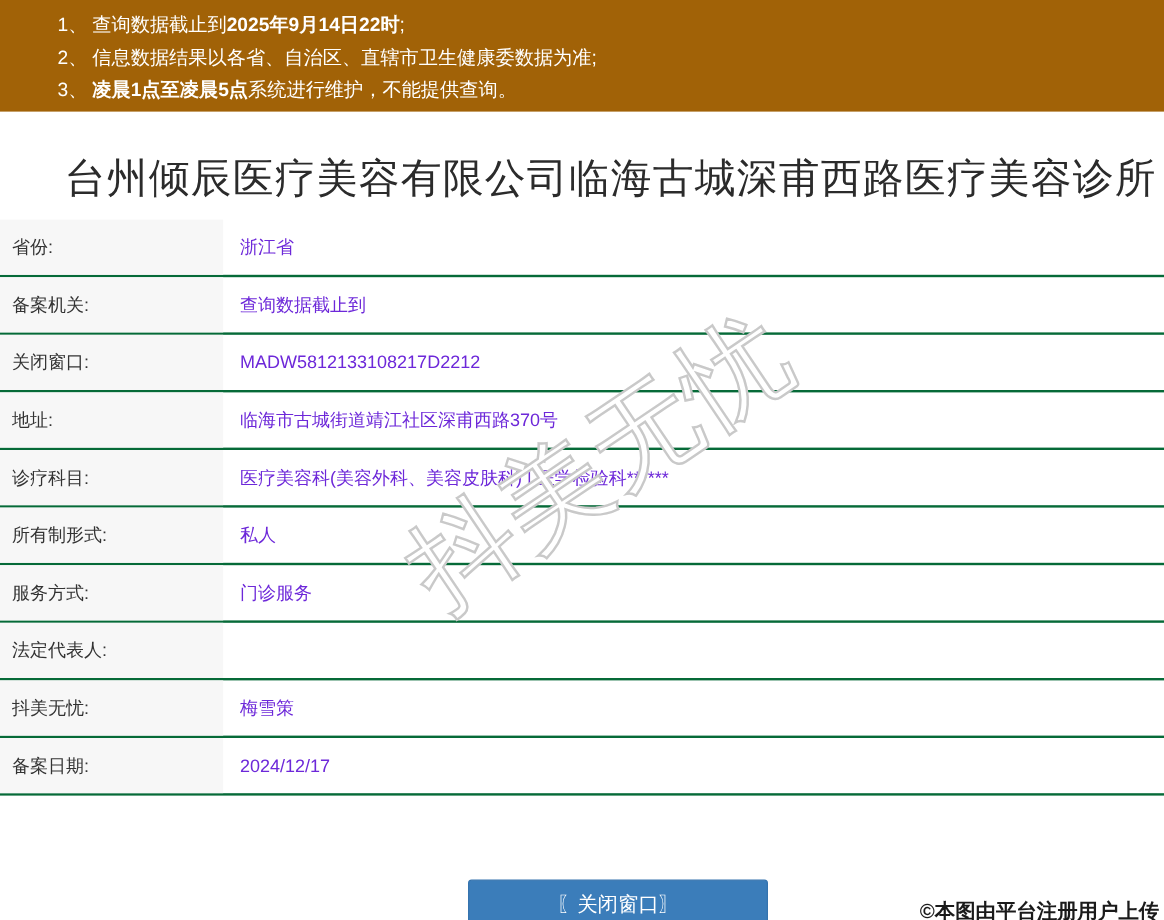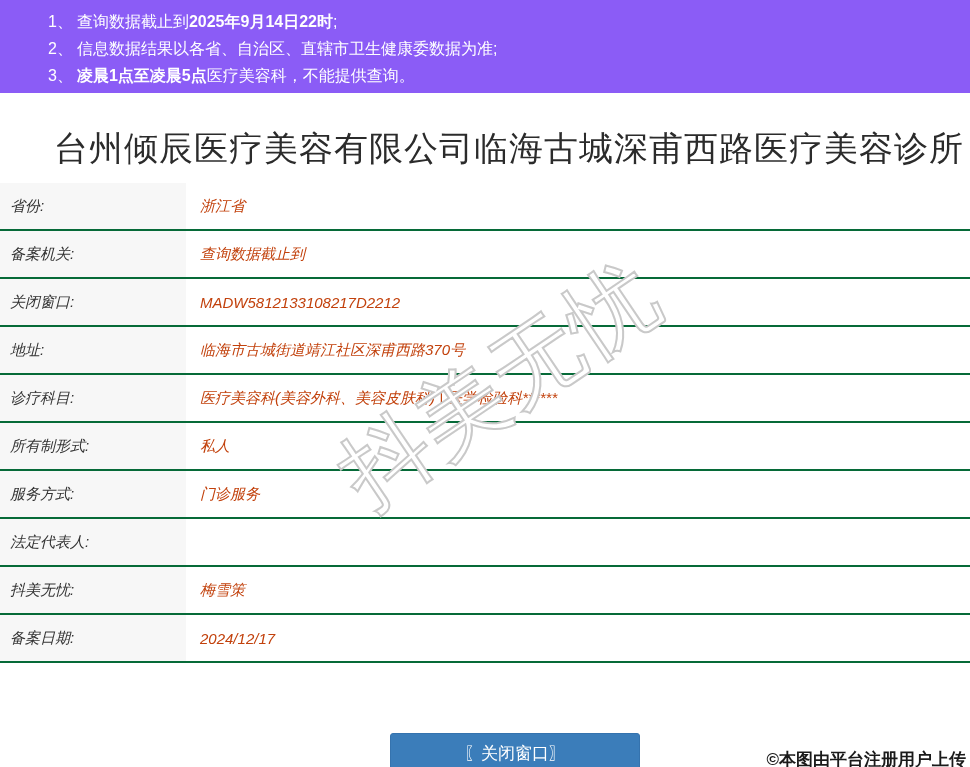--- a/index.html
+++ b/index.html
@@ -6,21 +6,21 @@
   html, body {
     width: 970px; height: 767px;
     background: #ffffff;
     overflow: hidden;
     font-family: "Liberation Sans", "DejaVu Sans", sans-serif;
     position: relative;
   }
   
   .notice-bar {
     width: 970px; height: 93px;
-    background: #8b5cf6;
+    background: #a16207;
     color: #ffffff;
     padding: 8px 10px 0 48px;
   }
   .notice-line {
     font-size: 16px;
     line-height: 27px;
     white-space: nowrap;
   }
   .notice-line .num { margin-right: 4px; }
   .notice-line .bold { font-weight: 700; }
@@ -33,40 +33,39 @@
     color: #2b2b2b;
     letter-spacing: 1px;
     white-space: nowrap;
     margin-left: 48px;
   }
   
   .info-table {
     position: absolute;
     left: 0; top: 183px;
     width: 970px;
-    font-style: italic;
   }
   .info-row {
     display: flex;
     height: 48px;
     border-bottom: 2px solid #066a38;
     align-items: stretch;
   }
   .info-row .cell-label {
     width: 186px;
     background: #f7f7f7;
     padding-left: 10px;
     display: flex; align-items: center;
     font-size: 15px; color: #333333;
   }
   .info-row .cell-value {
     flex: 1;
     padding-left: 14px;
     display: flex; align-items: center;
-    font-size: 15px; color: #c2410c;
+    font-size: 15px; color: #6d28d9;
   }
   
   .close-btn {
     position: absolute;
     left: 390px; top: 733px;
     width: 250px; height: 40px;
     background: #3b7dba;
     border: 1px solid #3573ae;
     border-radius: 3px;
     color: #ffffff;
@@ -108,21 +107,21 @@
 <body>
 
 <div class="notice-bar">
   <div class="notice-line">
     <span class="num">1、</span><span>查询数据截止到</span><span class="bold">2025年9月14日22时</span><span>;</span>
   </div>
   <div class="notice-line">
     <span class="num">2、</span><span>信息数据结果以各省、自治区、直辖市卫生健康委数据为准;</span><span class="bold"></span><span></span>
   </div>
   <div class="notice-line">
-    <span class="num">3、</span><span></span><span class="bold">凌晨1点至凌晨5点</span><span>医疗美容科，不能提供查询。</span>
+    <span class="num">3、</span><span></span><span class="bold">凌晨1点至凌晨5点</span><span>系统进行维护，不能提供查询。</span>
   </div>
 </div>
 
 <h1 class="page-title">台州倾辰医疗美容有限公司临海古城深甫西路医疗美容诊所</h1>
 
 <div class="info-table">
   <div class="info-row">
     <div class="cell-label">省份:</div>
     <div class="cell-value">浙江省</div>
   </div>

